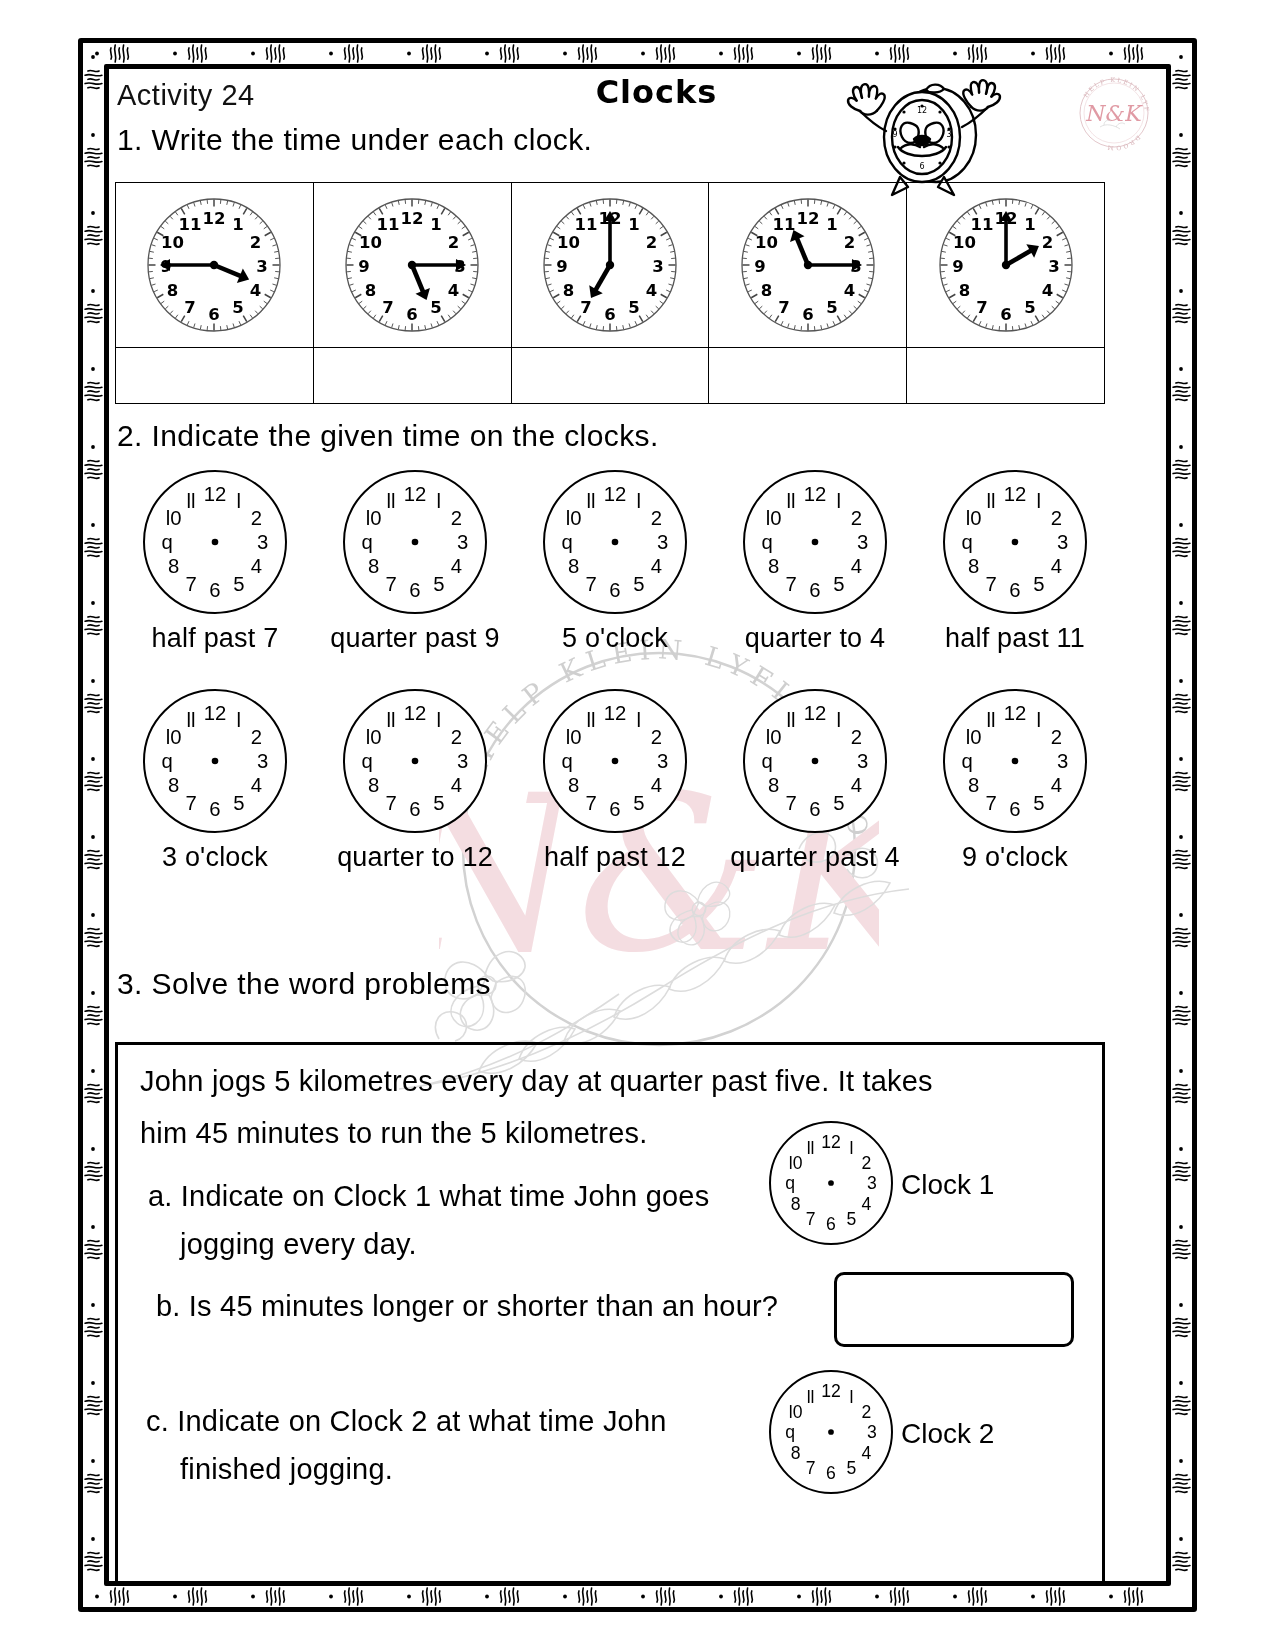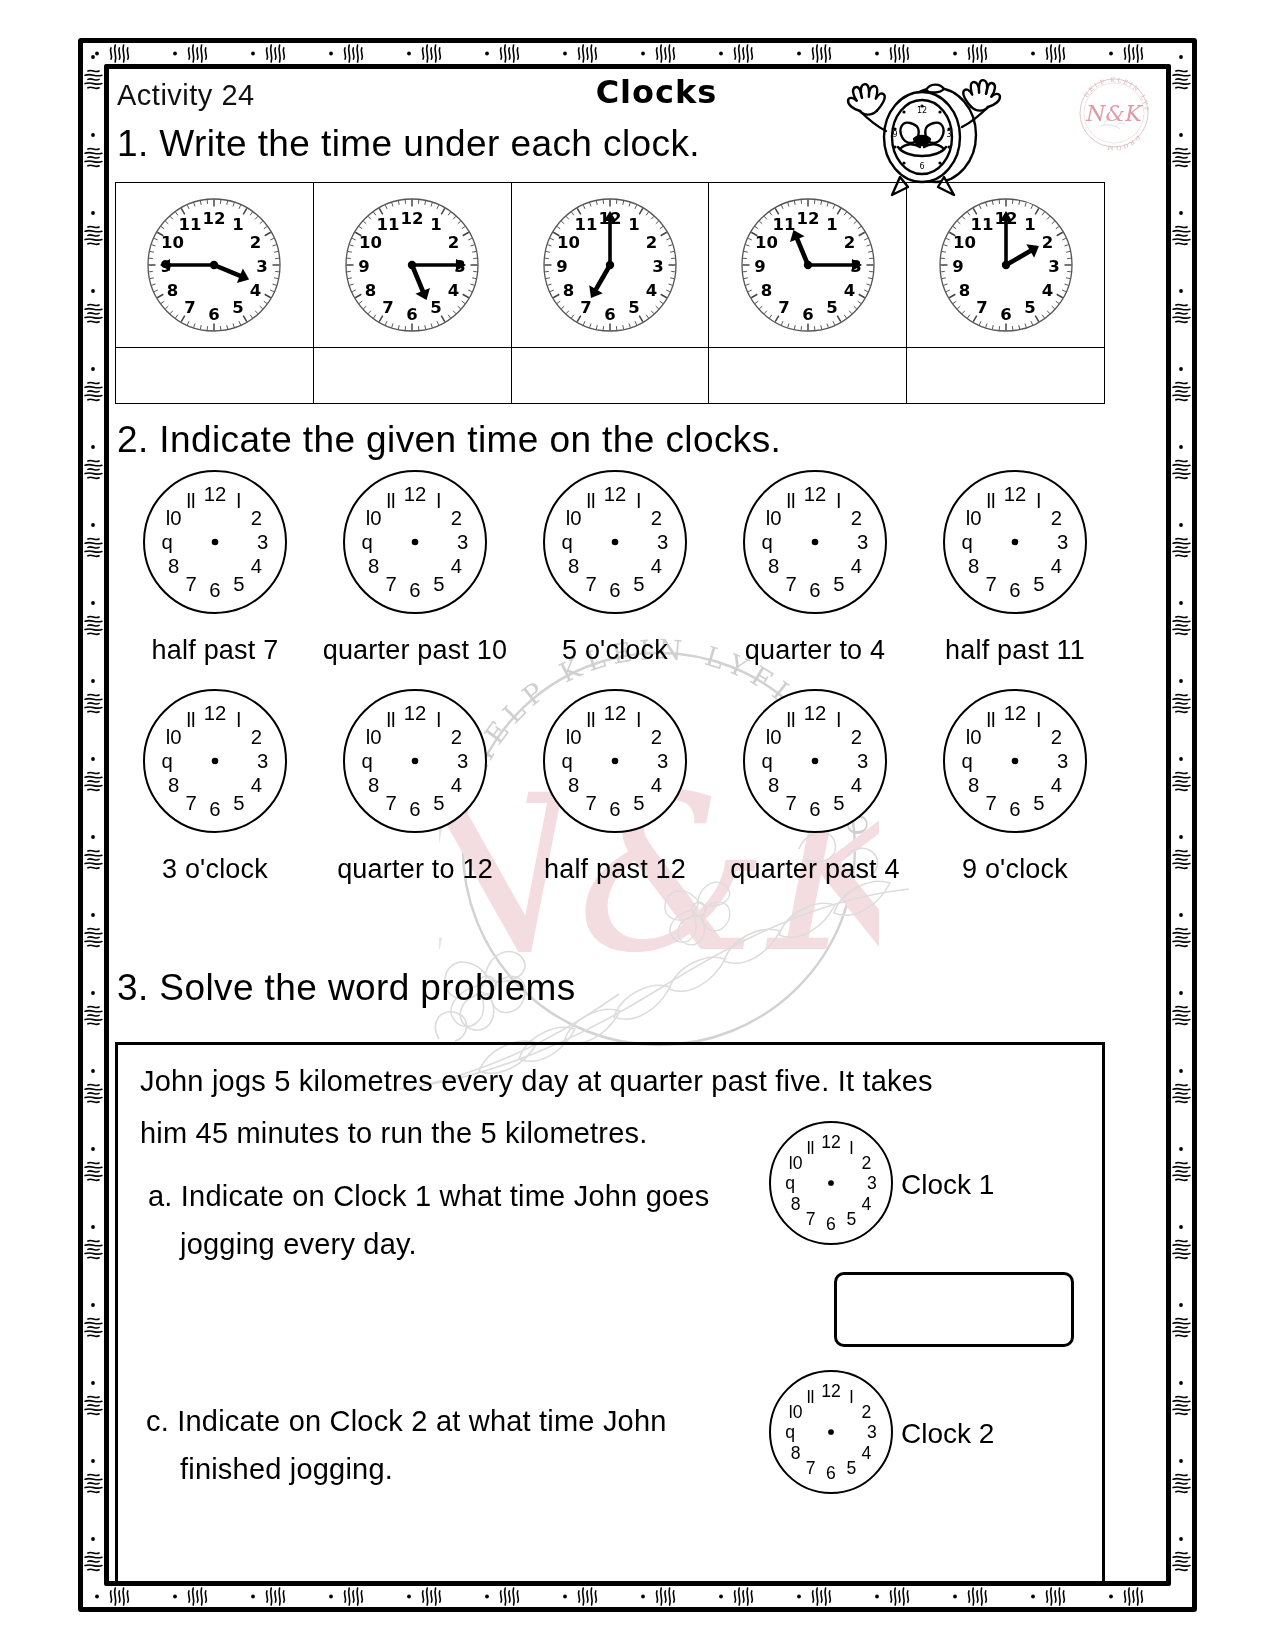--- a/index.html
+++ b/index.html
@@ -56,21 +56,21 @@
   #worksheet-title{
     position:absolute; left:0; top:4px; width:1095px;
     text-align:center;
     font-size:32px; font-weight:bold; color:#000;
     font-family:"DejaVu Sans", sans-serif;
     letter-spacing:1px;
   }
 
   .qheading{
     position:absolute; left:8px;
-    font-size:37px; color:#000;
+    font-size:30px; color:#000;
     font-family:"Liberation Sans", sans-serif;
     font-weight:300;
     letter-spacing:0.4px;
     white-space:nowrap;
   }
 
   
   #q1-table{
     position:absolute; left:6px; top:113px;
     width:990px; height:222px;
@@ -92,21 +92,21 @@
 
   
   .clock1{ position:relative; width:150px; height:150px; }
   .clock1 svg{ display:block; }
 
   
   .q2row{ position:absolute; left:6px; width:1000px; display:flex; }
   .q2cell{ flex:1 1 0; display:flex; flex-direction:column; align-items:center; }
   .blankclock{ width:150px; height:150px; }
   .q2label{
-    margin-top:18px;
+    margin-top:6px;
     font-size:27px; color:#000;
     font-family:"Liberation Sans", sans-serif;
     font-weight:300;
     white-space:nowrap;
     letter-spacing:0.2px;
   }
 
   
   #q3-box{
     position:absolute; left:6px; top:973px;
@@ -1216,21 +1216,21 @@
               <text x="116.35271303070695" y="106.075" text-anchor="middle" font-family="Liberation Sans, sans-serif" font-size="20.3" font-weight="400" fill="#000">4</text>
               <text x="98.875" y="123.55271303070695" text-anchor="middle" font-family="Liberation Sans, sans-serif" font-size="20.3" font-weight="400" fill="#000">5</text>
               <text x="75" y="129.95" text-anchor="middle" font-family="Liberation Sans, sans-serif" font-size="20.3" font-weight="400" fill="#000">6</text>
               <text x="51.125000000000014" y="123.55271303070695" text-anchor="middle" font-family="Liberation Sans, sans-serif" font-size="20.3" font-weight="400" fill="#000">7</text>
               <text x="33.64728696929305" y="106.075" text-anchor="middle" font-family="Liberation Sans, sans-serif" font-size="20.3" font-weight="400" fill="#000">8</text>
               <text x="27.25" y="82.2" text-anchor="middle" font-family="Liberation Sans, sans-serif" font-size="20.3" font-weight="400" fill="#000">q</text>
               <text x="33.647286969293056" y="58.325" text-anchor="middle" font-family="Liberation Sans, sans-serif" font-size="20.3" font-weight="400" fill="#000">l0</text>
               <text x="51.12499999999998" y="40.84728696929307" text-anchor="middle" font-family="Liberation Sans, sans-serif" font-size="20.3" font-weight="400" fill="#000">ll</text>
               <circle cx="75" cy="75" r="3.3" fill="#000"></circle>
             </svg></div>
-          <div class="q2label">quarter past 10</div>
+          <div class="q2label">quarter past 9</div>
         </div>
         <div class="q2cell">
           <div class="blankclock"><svg width="150" height="150" viewBox="0 0 150 150">
               <circle cx="75" cy="75" r="71" fill="#fff" stroke="#000" stroke-width="2"></circle>
               <text x="75" y="34.45" text-anchor="middle" font-family="Liberation Sans, sans-serif" font-size="20.3" font-weight="400" fill="#000">12</text>
               <text x="98.875" y="40.84728696929306" text-anchor="middle" font-family="Liberation Sans, sans-serif" font-size="20.3" font-weight="400" fill="#000">l</text>
               <text x="116.35271303070695" y="58.325" text-anchor="middle" font-family="Liberation Sans, sans-serif" font-size="20.3" font-weight="400" fill="#000">2</text>
               <text x="122.75" y="82.2" text-anchor="middle" font-family="Liberation Sans, sans-serif" font-size="20.3" font-weight="400" fill="#000">3</text>
               <text x="116.35271303070695" y="106.075" text-anchor="middle" font-family="Liberation Sans, sans-serif" font-size="20.3" font-weight="400" fill="#000">4</text>
               <text x="98.875" y="123.55271303070695" text-anchor="middle" font-family="Liberation Sans, sans-serif" font-size="20.3" font-weight="400" fill="#000">5</text>
@@ -1401,20 +1401,21 @@
             <text x="65" y="112.08999999999999" text-anchor="middle" font-family="Liberation Sans, sans-serif" font-size="17.6" font-weight="400" fill="#000">6</text>
             <text x="44.57500000000001" y="106.61713774459432" text-anchor="middle" font-family="Liberation Sans, sans-serif" font-size="17.6" font-weight="400" fill="#000">7</text>
             <text x="29.62286225540568" y="91.66499999999999" text-anchor="middle" font-family="Liberation Sans, sans-serif" font-size="17.6" font-weight="400" fill="#000">8</text>
             <text x="24.15" y="71.24" text-anchor="middle" font-family="Liberation Sans, sans-serif" font-size="17.6" font-weight="400" fill="#000">q</text>
             <text x="29.622862255405686" y="50.815" text-anchor="middle" font-family="Liberation Sans, sans-serif" font-size="17.6" font-weight="400" fill="#000">l0</text>
             <text x="44.57499999999998" y="35.862862255405695" text-anchor="middle" font-family="Liberation Sans, sans-serif" font-size="17.6" font-weight="400" fill="#000">ll</text>
             <circle cx="65" cy="65" r="2.86" fill="#000"></circle>
           </svg></div>
       <div class="wp-clocklabel" style="left:783px; top:124px;">Clock 1</div>
 
+      <div class="wp-line" style="left:38px; top:245px;">b. Is 45 minutes longer or shorter than an hour?</div>
       <div id="answer-box-b">
         <span></span>
       </div>
 
       <div class="wp-line" style="left:28px; top:360px;">c. Indicate on Clock 2 at what time John</div>
       <div class="wp-line" style="left:62px; top:408px;">finished jogging.</div>
 
       <div class="wp-clock" id="wp-clock2" style="left:648px; top:322px;"><svg width="130" height="130" viewBox="0 0 130 130">
             <circle cx="65" cy="65" r="61" fill="#fff" stroke="#000" stroke-width="2"></circle>
             <text x="65" y="30.39" text-anchor="middle" font-family="Liberation Sans, sans-serif" font-size="17.6" font-weight="400" fill="#000">12</text>

